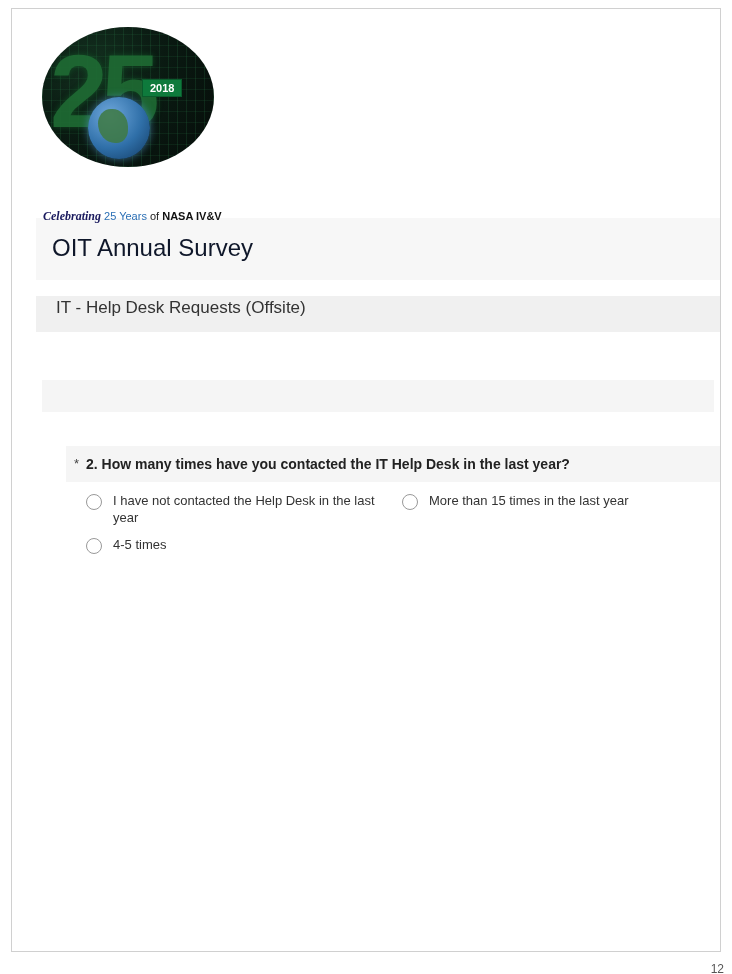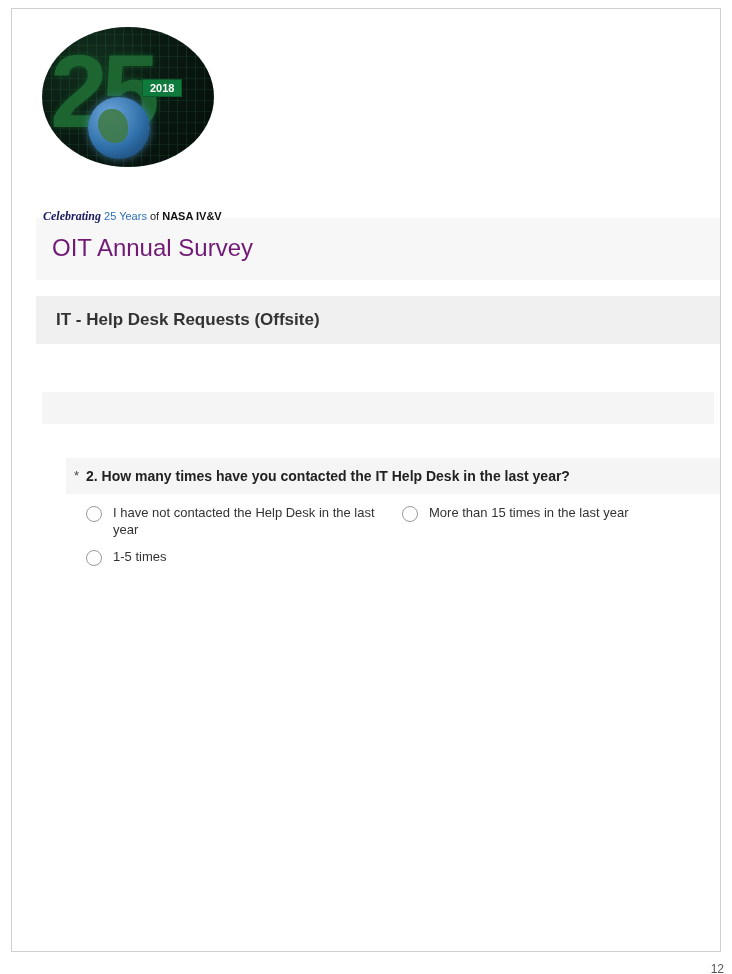--- a/index.html
+++ b/index.html
@@ -130,30 +130,29 @@
   
   .title-bar {
     margin-top: 36px;
     background: #f7f7f7;
     padding: 16px 16px 18px 16px;
     box-sizing: border-box;
     width: 684px;
   }
   .title-bar .title {
     font-size: 24px;
-    color: #701a75;
+    color: #0f172a;
     font-weight: normal;
   }
   .section-bar {
     margin-top: 16px;
     background: #f0f0f0;
-    padding: 14px 0 14px 20px;
+    padding: 2px 0 14px 20px;
     box-sizing: border-box;
     width: 684px;
-    font-weight: bold;
   }
   .section-bar .section-title {
     font-size: 17px;
     color: #333333;
   }
   .spacer-bar {
     margin-top: 48px;
     margin-left: 6px;
     background: #f5f5f5;
     width: 672px;
@@ -263,21 +262,21 @@
         </div>
 
         <div class="options">
           <div class="opt-col left">
             <div class="option">
               <span class="radio"></span>
               <span class="opt-label">I have not contacted the Help Desk in the last year</span>
             </div>
             <div class="option">
               <span class="radio"></span>
-              <span class="opt-label">1-5 times</span>
+              <span class="opt-label">4-5 times</span>
             </div>
           </div>
           <div class="opt-col right">
             <div class="option">
               <span class="radio"></span>
               <span class="opt-label">More than 15 times in the last year</span>
             </div>
           </div>
         </div>
       </div>

